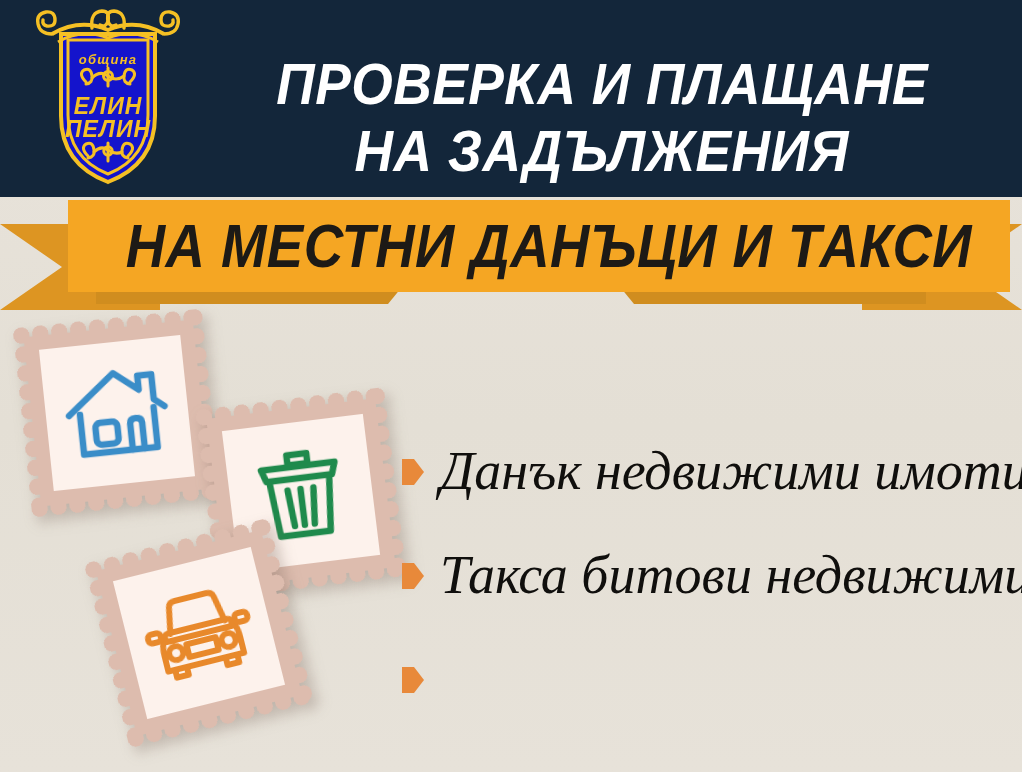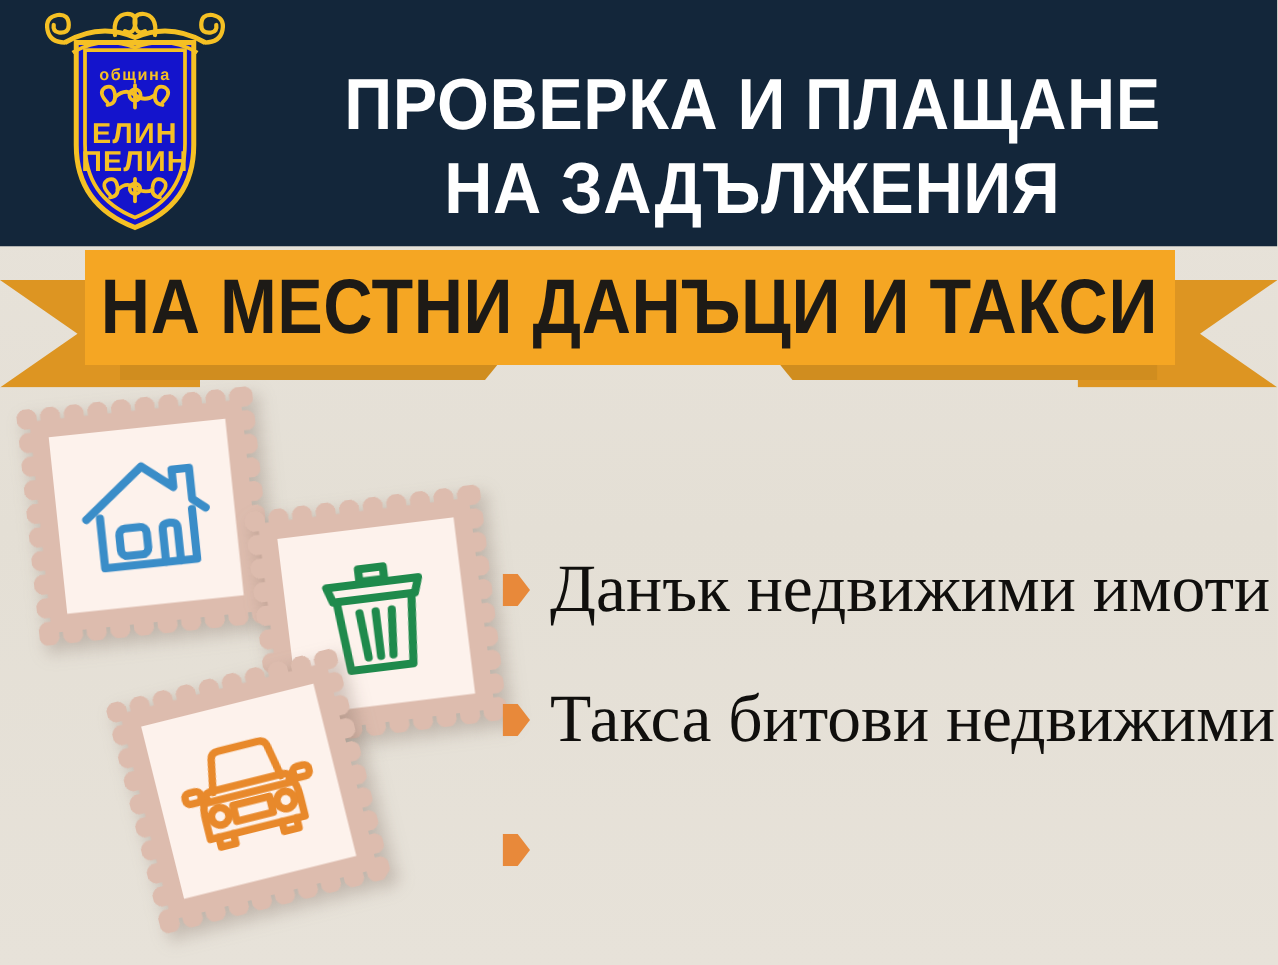--- a/index.html
+++ b/index.html
@@ -12,20 +12,21 @@
     overflow: hidden;
     font-family: "Liberation Sans", sans-serif;
     background: #e7e2d9;
   }
   #poster {
     position: relative;
     width: 1022px;
     height: 772px;
     background: linear-gradient(180deg, #e9e4dc 0%, #e4dfd5 55%, #e7e2d9 100%);
     overflow: hidden;
+    font-style: italic;
   }
 
   
   .header-bar {
     position: absolute;
     left: 0; top: 0;
     width: 1022px;
     height: 197px;
     background: #13263a;
     z-index: 2;
@@ -99,26 +100,25 @@
     top: 86px;
     width: 310px;
     height: 22px;
     background: #d08d1f;
     clip-path: polygon(0 0, 310px 0, 310px 22px, 18px 22px);
   }
   .ribbon-main {
     position: absolute;
     left: 68px;
     top: 4px;
-    width: 872px;
+    width: 942px;
     height: 92px;
     background: #f5a623;
     display: flex;
     align-items: center;
-    justify-content: center;
   }
   .ribbon-text {
     color: #1d1a16;
     font-family: "Liberation Sans Narrow", "Liberation Sans", sans-serif;
     font-weight: bold;
     font-size: 62px;
     line-height: 1;
     letter-spacing: 0.5px;
     transform: scaleX(0.88);
     white-space: nowrap;

